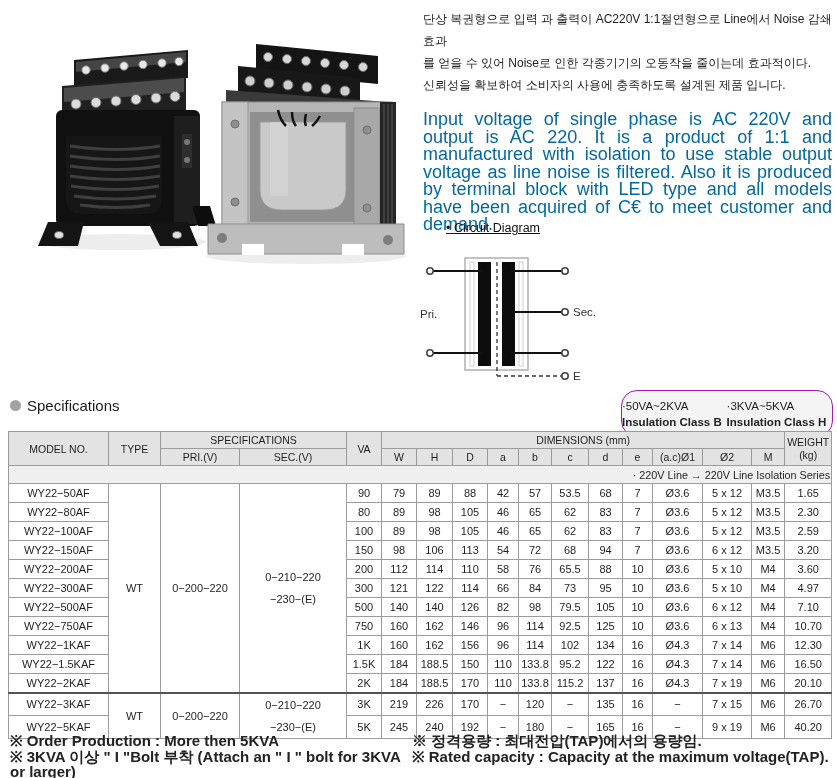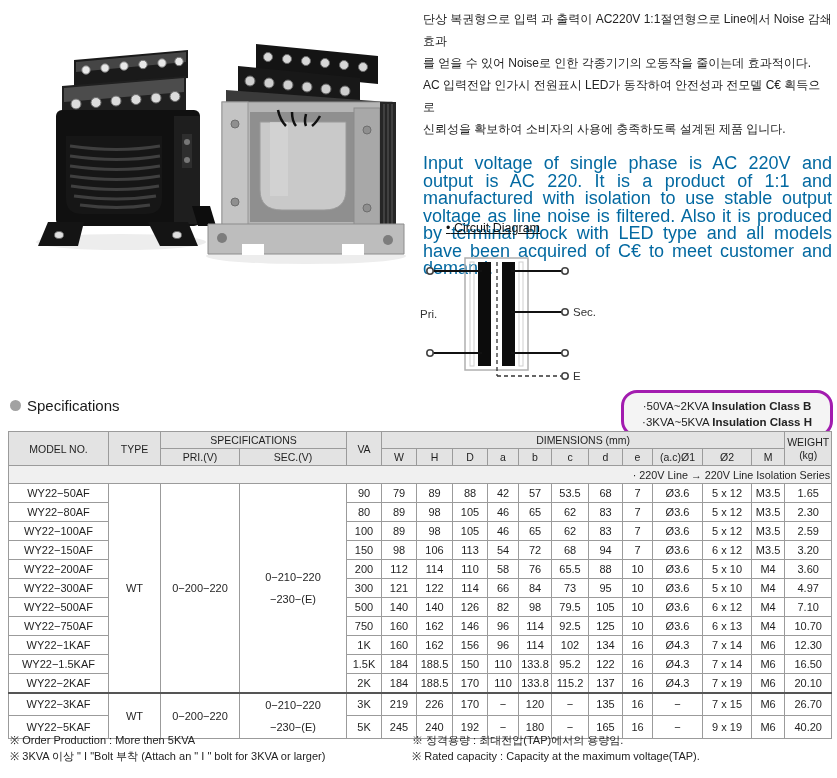--- a/index.html
+++ b/index.html
@@ -9,22 +9,22 @@
     font-family:"Liberation Sans", sans-serif; color:#1c1c1c; overflow:hidden;
   }
   .photos { position:absolute; left:18px; top:30px; width:400px; height:240px; }
   .desc { position:absolute; left:423px; top:8px; width:409px; }
   .ko-line { font-size:12px; line-height:22px; color:#222; }
   .en-para { margin-top:15px; font-size:18px; line-height:17.5px; text-align:justify; color:#0369a1; }
   .circuit-title { position:absolute; left:446px; top:221px; font-size:12.5px; color:#111;text-decoration:underline; }
   .circuit-svg { position:absolute; left:420px; top:238px; }
   .ins-box {
     position:absolute; left:621px; top:390px; width:212px; height:47px;
-    border:3px solid #a21caf; border-radius:16px; background:#f4f4f4;
-    display:flex; flex-direction:column; justify-content:center; align-items:center;
+    border:1px solid #a21caf; border-radius:16px; background:#f4f4f4;
+    display:flex; justify-content:center; align-items:center;
     font-size:11.5px; line-height:16px; color:#222;
   }
   .ins-box b { font-weight:bold; }
   .spec-heading { position:absolute; left:10px; top:397px; font-size:15px; color:#1a1a1a; display:flex; align-items:center; }
   .spec-heading .bullet { width:11px; height:11px; border-radius:50%; background:#a2a2a2; margin-right:6px; display:inline-block; }
   table.spec-table {
     position:absolute; left:8px; top:431px; width:823px;
     border-collapse:collapse; table-layout:fixed; border:1px solid #787878;
   }
   .spec-table th, .spec-table td {
@@ -33,21 +33,21 @@
   }
   .spec-table thead th { background:#e3e3e3; font-weight:normal; font-size:10.5px; height:17px; }
   .spec-table td { background:#ffffff; font-size:11px; height:19px; }
   .spec-table tr.band td { background:#f0f0f0; font-size:10.8px; height:18px;text-align:right; }
   .spec-table td.pre { white-space:pre-line; line-height:22px; }
   .spec-table tr.group-sep td { border-top:2px solid #555; }
   .weight-h div { line-height:13px; }
   .notes { position:absolute; left:10px; top:733px; width:822px; display:flex; }
   .notes .col-l { width:402px; }
   .notes .col-r { width:418px; }
-  .notes div.note-line { font-size:11px; line-height:15.5px; color:#222; }
+  .notes div.note-line { font-size:15px; line-height:15.5px; color:#222;font-weight:bold; }
 </style>
 </head>
 <body>
 
 <div class="photos">
   <svg width="400" height="240" viewBox="0 0 400 240">
 
     <g transform="translate(18,8)">
       <ellipse cx="85" cy="204" rx="85" ry="8" fill="#ededed"></ellipse>
 
@@ -140,21 +140,20 @@
       <circle cx="6" cy="208" r="5" fill="#7d7d7d"></circle>
       <circle cx="172" cy="210" r="5" fill="#7d7d7d"></circle>
     </g>
   </svg>
 </div>
 
 <div class="desc">
   <div>
     <div class="ko-line">단상 복권형으로 입력 과 출력이 AC220V 1:1절연형으로 Line에서 Noise 감쇄 효과</div>
     <div class="ko-line">를 얻을 수 있어  Noise로 인한 각종기기의 오동작을 줄이는데 효과적이다.</div>
-    <div class="ko-line">AC 입력전압 인가시 전원표시 LED가 동작하여 안전성과 전모델 C€ 획득으로</div>
     <div class="ko-line">신뢰성을 확보하여 소비자의 사용에 충족하도록 설계된 제품 입니다.</div>
   </div>
   <div class="en-para">Input voltage of single phase is AC 220V and output is AC 220. It is a product of 1:1 and manufactured with isolation to use stable output voltage as line noise is filtered. Also it is produced by terminal block with LED type and all models have been acquired of C€ to meet customer and demand.</div>
 </div>
 
 <div class="circuit-title">
   <span>•</span>
   <span>Circuit Diagram</span>
 </div>
 <svg class="circuit-svg" width="200" height="172" viewBox="0 0 200 172">

